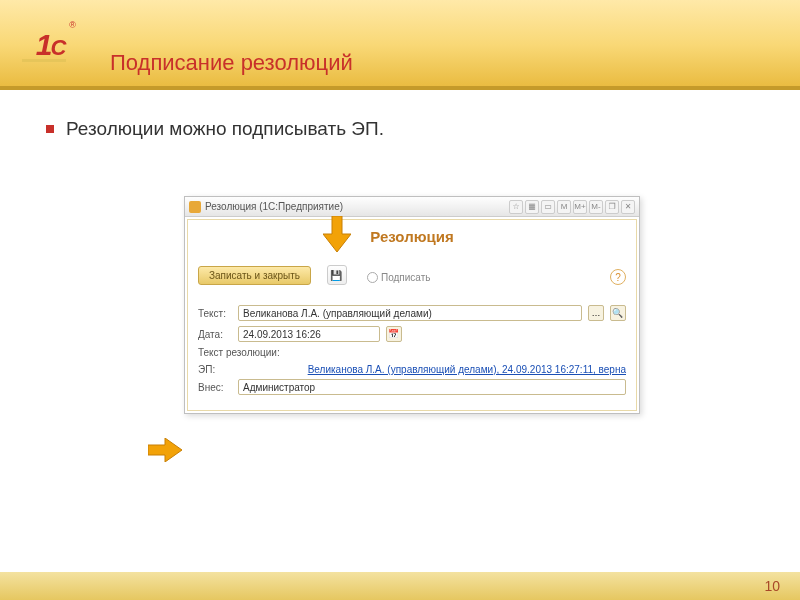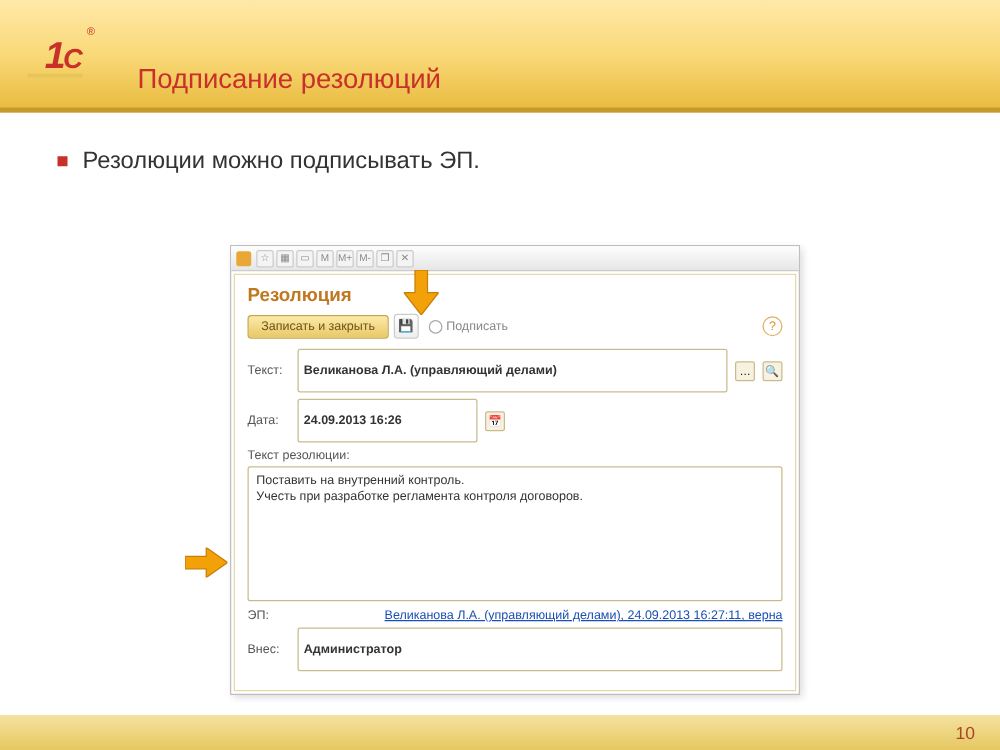--- a/index.html
+++ b/index.html
@@ -56,23 +56,23 @@
       font-size: 10px; color: #555;
       padding: 0 4px;
       gap: 4px;
     }
     .titlebar-icon { width: 12px; height: 12px; background: #e8a838; border-radius: 2px; }
     .titlebar-text { flex: 1; }
     .titlebar-btns { display: flex; gap: 2px; align-items: center; }
     .tb-btn { width: 14px; height: 14px; border: 1px solid #ccc; background: #f4f4f4; font-size: 8px; display: flex; align-items: center; justify-content: center; color: #888; border-radius: 2px; }
     
     .window-body { padding: 8px 10px 10px; background: #fff; border: 1px solid #e8d9a8; margin: 2px; }
-    .form-title { color: #c07820; font-size: 15px; font-weight: bold; margin-bottom: 6px; }
-    
-    .toolbar { display: flex; align-items: center; gap: 4px; margin-bottom: 8px; }
+    .form-title { color: #c07820; font-size: 15px; font-weight: bold; margin-bottom: 20px; text-align: center; }
+    
+    .toolbar { display: flex; align-items: flex-end; gap: 16px; margin-bottom: 20px; }
     .btn-primary {
       background: linear-gradient(180deg, #fde9a8, #e8c968);
       border: 1px solid #c9a648;
       border-radius: 3px;
       padding: 3px 10px;
       font-size: 10px; color: #6b5518;
       cursor: pointer;
     }
     .btn-icon {
       width: 20px; height: 20px;
@@ -81,21 +81,21 @@
       display: flex; align-items: center; justify-content: center;
       font-size: 10px; color: #4a7cb0;
       cursor: pointer;
     }
     .btn-sign { display: flex; align-items: center; gap: 3px; font-size: 10px; color: #888; cursor: pointer; padding: 2px 4px; }
     .sign-circle { width: 11px; height: 11px; border: 1px solid #aaa; border-radius: 50%; }
     .help-ic { margin-left: auto; width: 16px; height: 16px; border: 1px solid #e0b060; border-radius: 50%; color: #d89030; font-size: 10px; display:flex; align-items:center; justify-content:center; cursor:pointer; }
     
     .form-row { display: flex; align-items: center; gap: 6px; margin-bottom: 5px; font-size: 10px; }
     .form-label { width: 34px; color: #555; }
-    .form-input { flex: 1; border: 1px solid #c9bb8f; border-radius: 2px; height: 35px; padding: 0 4px; font-size: 10px; color: #333; background: #fff; font-weight: bold; }
+    .form-input { flex: 1; border: 1px solid #c9bb8f; border-radius: 2px; height: 16px; padding: 0 4px; font-size: 10px; color: #333; background: #fff; }
     .form-input.short { flex: 0 0 118px; }
     .input-btn { width: 16px; height: 16px; border: 1px solid #c9bb8f; background: #f7f2e0; font-size: 9px; display:flex; align-items:center; justify-content:center; cursor:pointer; border-radius:2px; }
     
     .section-label { font-size: 10px; color: #555; margin: 4px 0 3px; }
     .textarea-box {
       width: 100%; height: 108px;
       border: 1px solid #c9bb8f; border-radius: 2px;
       padding: 4px 6px; font-size: 10px; color: #333;
       line-height: 1.3; background: #fff;
       white-space: pre-wrap;
@@ -131,20 +131,21 @@
 <div class="content-area">
   <div class="bullet-line">
     <div class="bullet-sq"></div>
     <div class="bullet-text">Резолюции можно подписывать ЭП.</div>
   </div>
 </div>
 
 <div class="app-window">
   <div class="titlebar">
     <div class="titlebar-icon"></div>
+    <div class="titlebar-text">Резолюция  (1С:Предприятие)</div>
     <div class="titlebar-btns">
       <div class="tb-btn">☆</div>
       <div class="tb-btn">▦</div>
       <div class="tb-btn">▭</div>
       <div class="tb-btn">M</div>
       <div class="tb-btn">M+</div>
       <div class="tb-btn">M-</div>
       <div class="tb-btn">❐</div>
       <div class="tb-btn">✕</div>
     </div>
@@ -170,22 +171,20 @@
       <div class="input-btn">🔍</div>
     </div>
 
     <div class="form-row">
       <div class="form-label">Дата:</div>
       <input class="form-input short" value="24.09.2013 16:26" style="">
       <div class="input-btn">📅</div>
     </div>
 
     <div class="section-label">Текст резолюции:</div>
-    <div class="textarea-box">Поставить на внутренний контроль.
-Учесть при разработке регламента контроля договоров.</div>
 
     <div class="ep-row">
       <div class="ep-label">ЭП:</div>
       <a class="ep-link">Великанова Л.А. (управляющий делами), 24.09.2013 16:27:11, верна</a>
     </div>
 
     <div class="form-row" style="margin-top:4px;">
       <div class="form-label">Внес:</div>
       <input class="form-input" value="Администратор" style="">
     </div>

